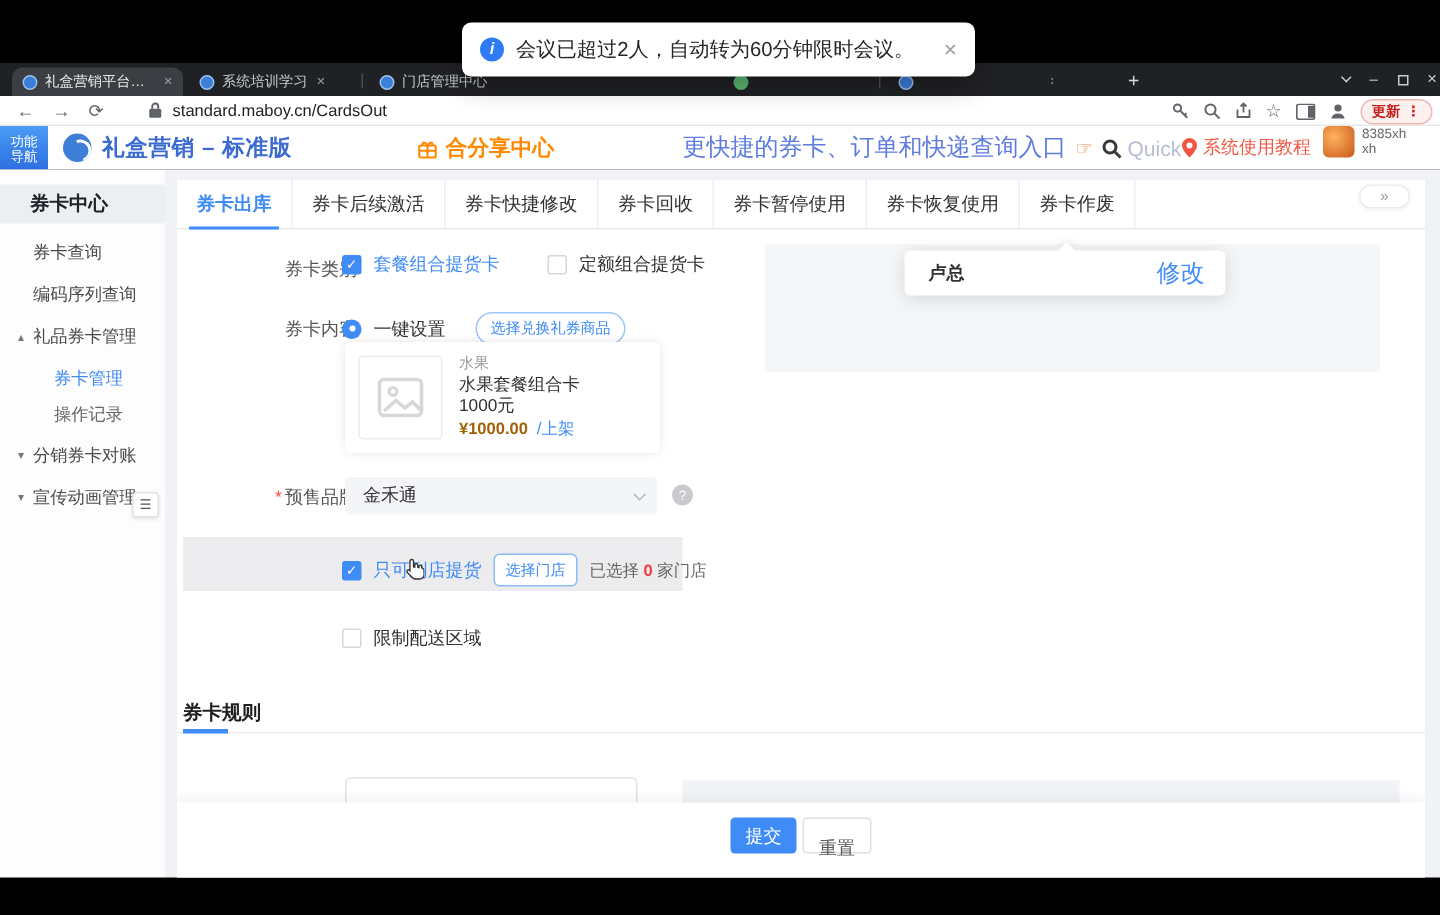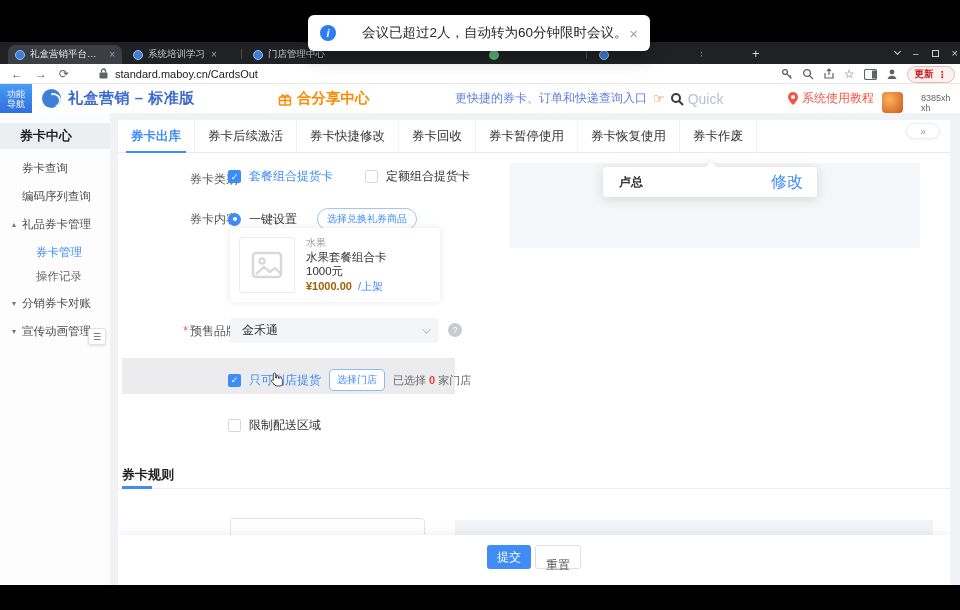--- a/index.html
+++ b/index.html
@@ -6,21 +6,21 @@
   html,body{background:#000}
   body{font-family:"Liberation Sans","DejaVu Sans",sans-serif}
   .screen{position:relative;width:960px;height:610px;background:#000;overflow:hidden;margin:0 auto}
   .abs{position:absolute}
 
   
   .toast{left:308px;top:15px;width:342px;height:36px;background:#fff;border-radius:6px;
          box-shadow:0 6px 18px rgba(0,0,0,.3);display:flex;align-items:center;padding:0 12px;z-index:50}
   .toast .info{width:16px;height:16px;border-radius:50%;background:#2f7af5;color:#fff;font-size:11px;
          display:flex;align-items:center;justify-content:center;font-style:italic;font-weight:bold;flex:none}
-  .toast .msg{font-size:13.5px;color:#262626;margin-left:26px;white-space:nowrap}
+  .toast .msg{font-size:13.5px;color:#262626;margin-left:8px;white-space:nowrap}
   .toast .x{margin-left:auto;color:#9aa0a6;font-size:15px;cursor:pointer}
 
   
   .tabstrip{left:0;top:42px;width:960px;height:22px;background:#202124}
   .ctab{position:absolute;top:3px;height:19px;display:flex;align-items:center;padding:0 7px;
         font-size:10px;color:#cdd1d6;white-space:nowrap;overflow:hidden}
   .ctab.active{background:#3b3e42;border-radius:7px 7px 0 0;color:#eceef1}
   .fav{width:10px;height:10px;border-radius:50%;flex:none;margin-right:5px}
   .fav.blue{background:#3d7fd6;border:1px solid #9cc2f0}
   .fav.green{background:#5bb974}
@@ -46,25 +46,25 @@
   .apph{left:0;top:84px;width:960px;height:29px;background:#fff}
   .navbadge{left:0;top:0;width:32px;height:29px;background:linear-gradient(180deg,#4a9cf5,#2f6fe0);
             color:#fff;font-size:9px;line-height:10px;display:flex;flex-direction:column;align-items:center;justify-content:center}
   .brand{left:42px;top:0;height:29px;display:flex;align-items:center}
   .logo{width:19px;height:19px;border-radius:50%;background:#3d7fd6;position:relative;flex:none;overflow:hidden}
   .logo::after{content:"";position:absolute;left:4px;top:4px;width:11px;height:11px;border-radius:50%;
                border:2px solid #fff;border-left-color:transparent;border-bottom-color:transparent;transform:rotate(25deg)}
   .brandtx{margin-left:7px;font-size:15px;font-weight:bold;color:#3b6bd0;letter-spacing:.5px}
   .sharecenter{left:278px;top:0;height:29px;display:flex;align-items:center;gap:5px;color:#ff8a00;font-size:14.5px;font-weight:bold}
   .quickrow{left:455px;top:0;height:29px;display:flex;align-items:center}
-  .quicklink{color:#5e7ce0;font-size:12px}
+  .quicklink{color:#5e7ce0;font-size:16px}
   .hand{color:#e87a3e;font-size:13px;margin-left:6px}
   .quicklbl{color:#b9bdd4;font-size:14px;margin-left:4px}
   .tutorial{left:788px;top:0;height:29px;display:flex;align-items:center;gap:4px;color:#f25643;font-size:12px}
-  .userbox{left:882px;top:0;height:29px;display:flex;align-items:flex-end;gap:18px}
+  .userbox{left:882px;top:0;height:29px;display:flex;align-items:flex-start;gap:5px}
   .avatar{width:21px;height:21px;border-radius:4px;background:radial-gradient(circle at 35% 35%,#ffb25e,#c8571c)}
   .uname{font-size:9px;color:#666;line-height:10px}
 
   
   .sidebar{left:0;top:113px;width:110px;height:472px;background:#fdfdfd}
   .sband{left:0;top:10px;width:110px;height:26px;background:#eceff1;display:flex;align-items:center;
          padding-left:20px;font-size:13px;font-weight:bold;color:#1f2329}
   .sitem{position:absolute;left:0;width:110px;height:17px;display:flex;align-items:center;font-size:11.5px;color:#4a4a4a;white-space:nowrap}
   .sitem .tri{width:12px;text-align:center;font-size:8px;color:#777;margin-left:8px}
   .sitem .lb{margin-left:2px}

